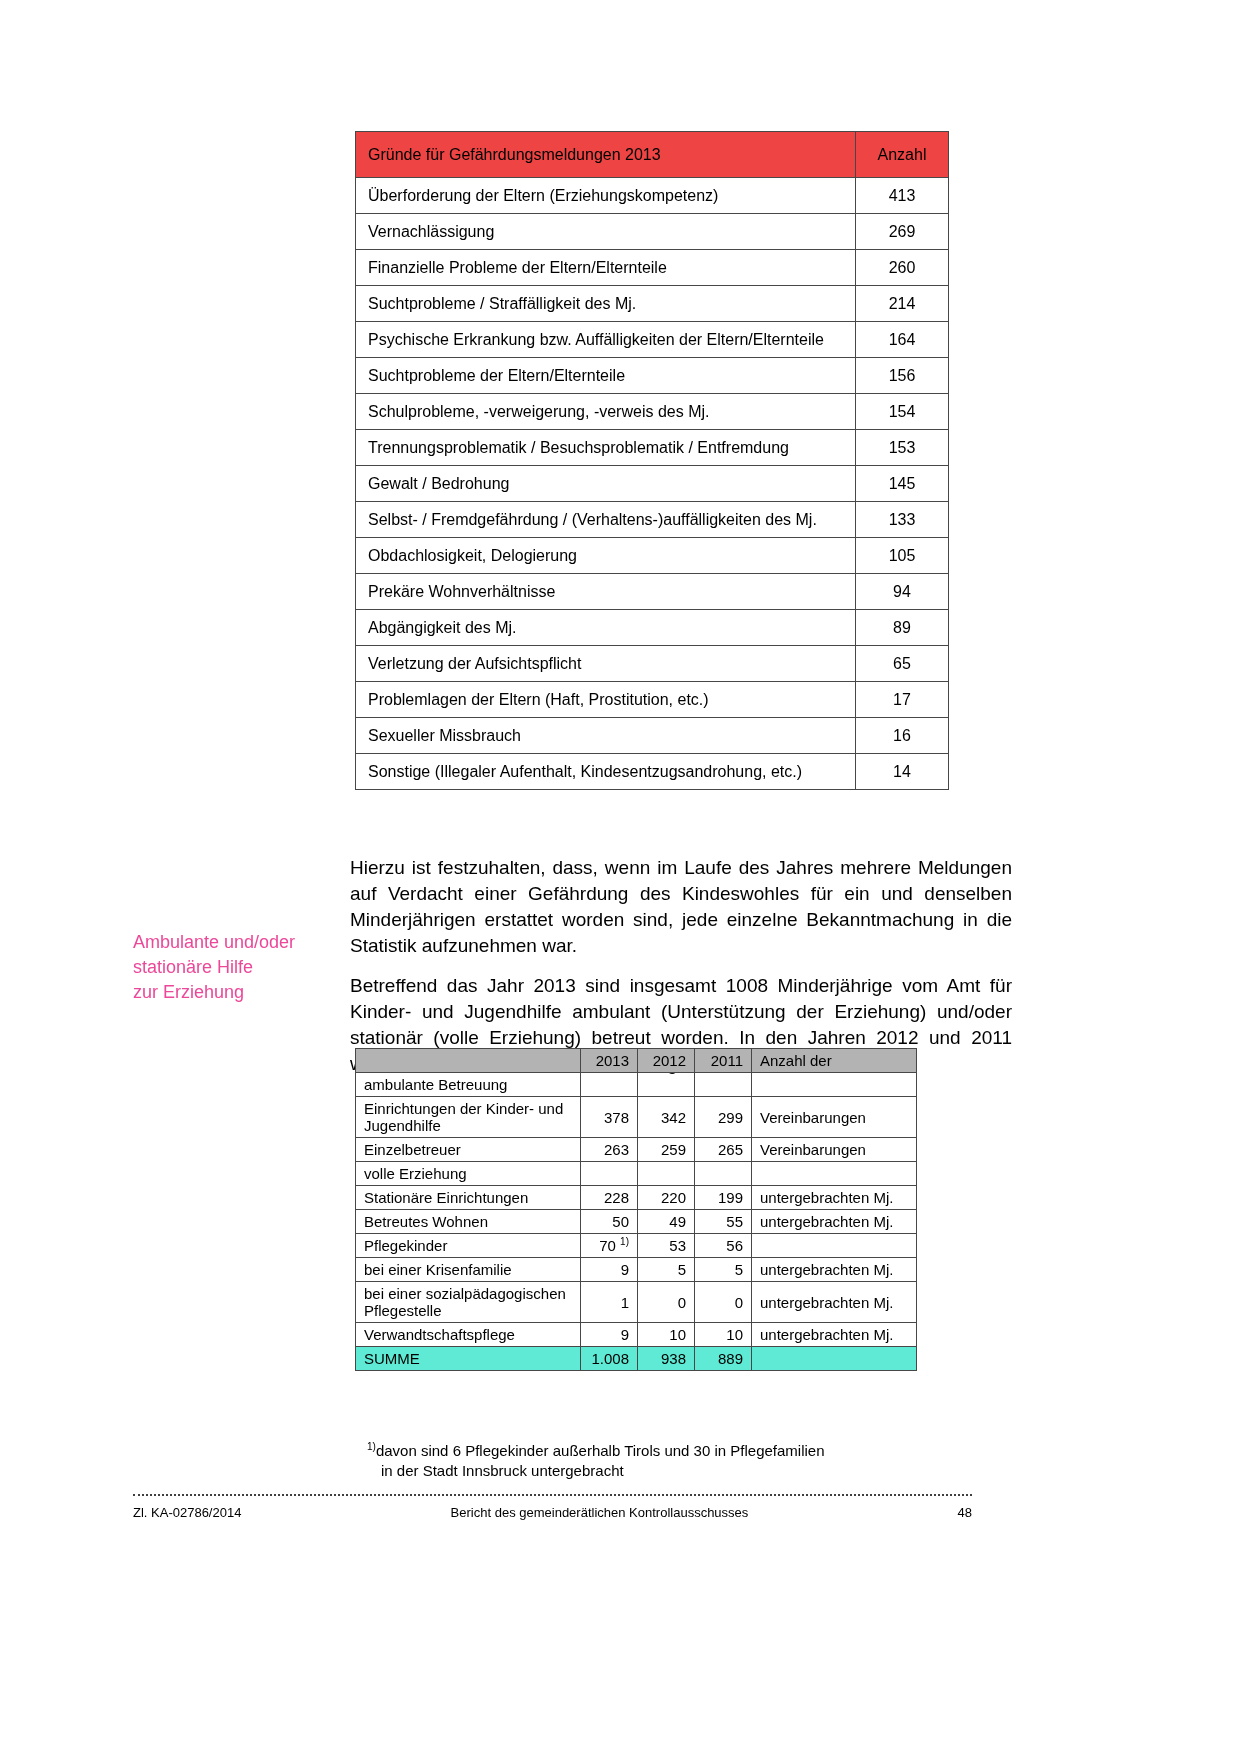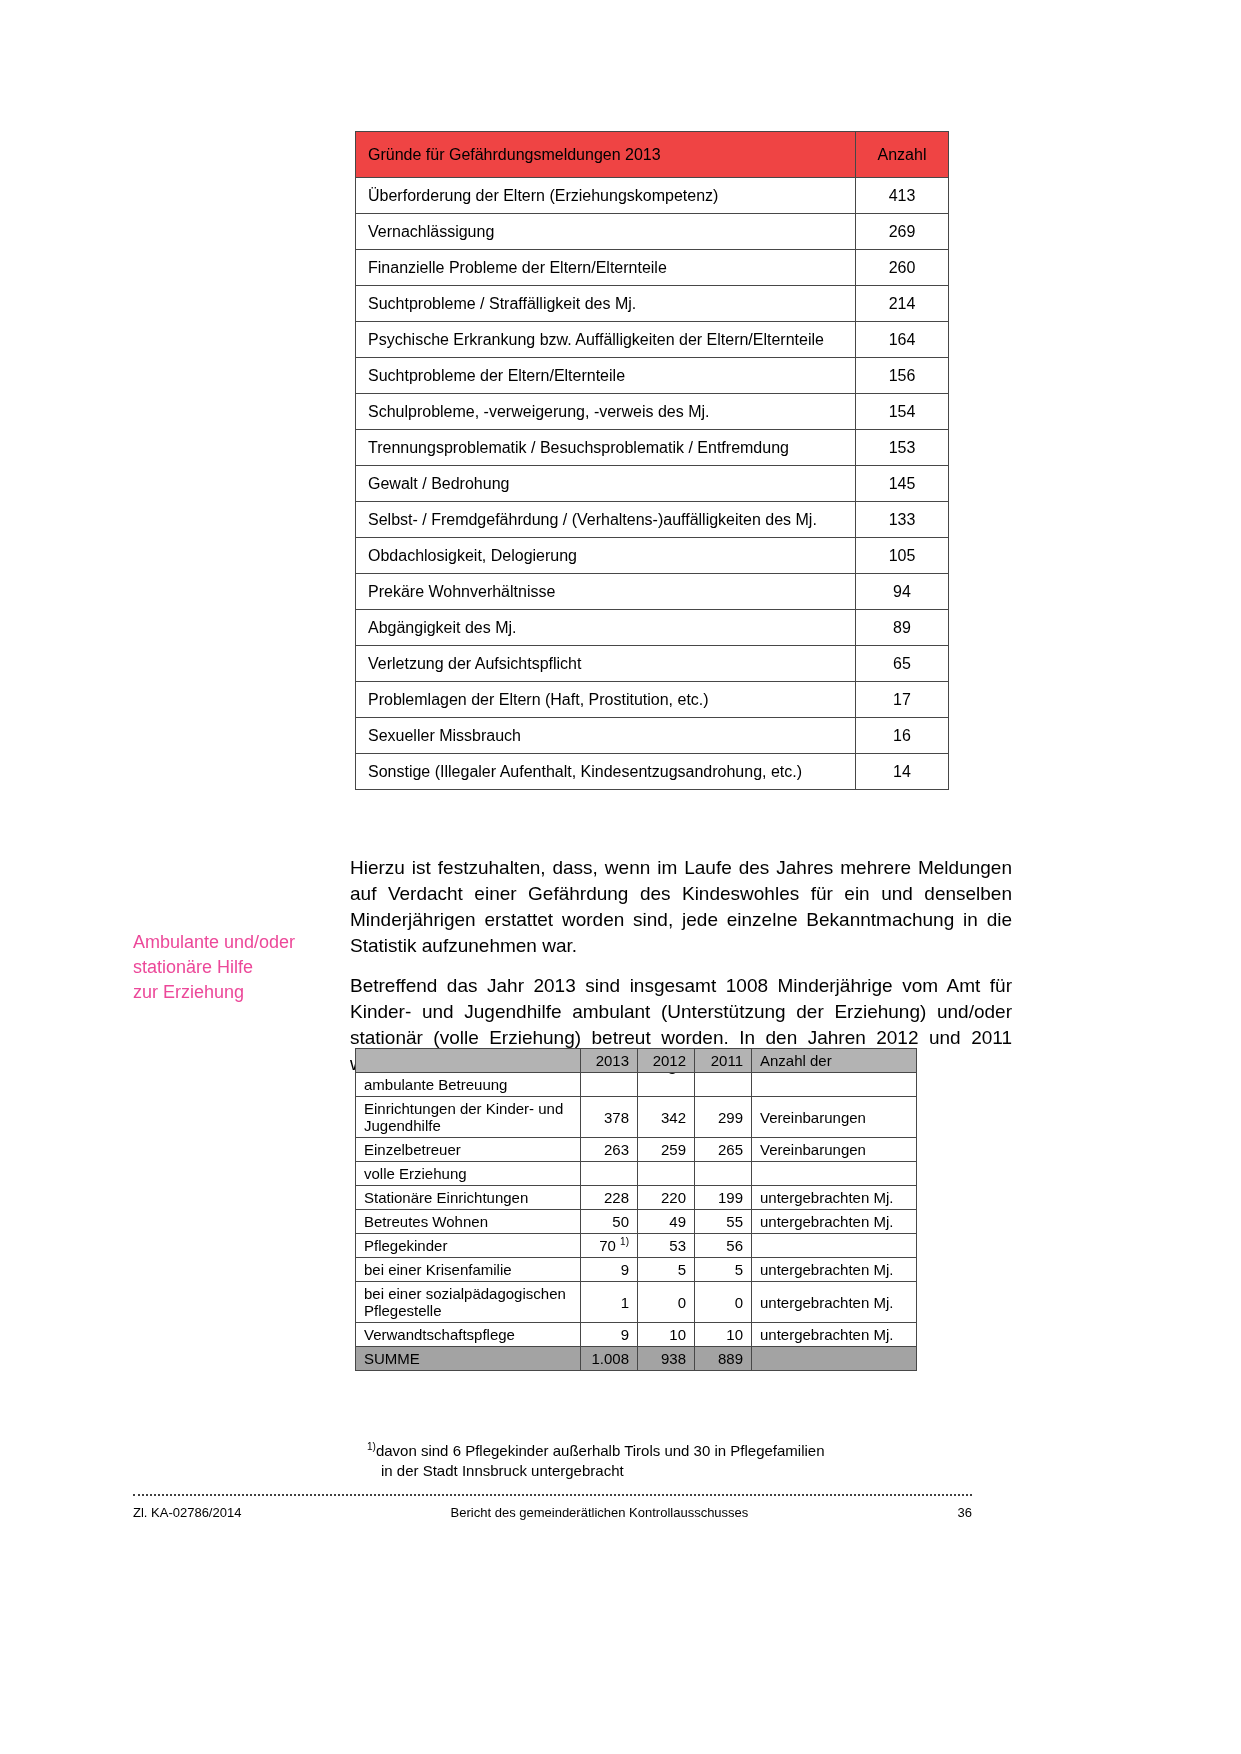--- a/index.html
+++ b/index.html
@@ -37,21 +37,21 @@
   .margin-note { width: 215px; font-size: 18px; line-height: 25px; color: #ec4899; }
 
   
   .t2 { border-collapse: collapse; width: 561px; font-size: 15px; table-layout: fixed; }
   .t2 th, .t2 td { border: 1px solid #474747; vertical-align: middle; }
   .t2 thead th { background: #b3b3b3; font-weight: normal; height: 24px; padding: 3px 8px; }
   .t2 th.year { text-align: right; }
   .t2 th.note-h { text-align: left; }
   .t2 td { height: 24px; padding: 3px 8px; text-align: left; }
   .t2 td.num { text-align: right; }
-  .t2 tr.sum td { background: #a3a3a3; }
+  .t2 tr.sum td { background: #5eead4; }
   .t2 sup { font-size: 10px; line-height: 0; }
   .t2 .c-label { width: 225px; }
   .t2 .c-year { width: 57px; }
   .t2 .c-note { width: 165px; }
 
   
   .footnote { font-size: 15px; line-height: 20px; }
   .footnote sup { font-size: 10px; }
   .fn-line2 { margin-left: 14px; }
 
@@ -261,15 +261,15 @@
 <div class="abs footnote" style="left:367px; top:1437px;">
   <sup>1)</sup><span>davon sind 6 Pflegekinder außerhalb Tirols und 30 in Pflegefamilien</span><br>
   <span class="fn-line2">in der Stadt Innsbruck untergebracht</span>
 </div>
 
 <div class="abs footer" style="left:133px; top:1494px;">
   <div class="footer-rule"></div>
   <div class="footer-row">
     <span>Zl. KA-02786/2014</span>
     <span>Bericht des gemeinderätlichen Kontrollausschusses</span>
-    <span>36</span>
+    <span>48</span>
   </div>
 </div>
 
 </body></html>

